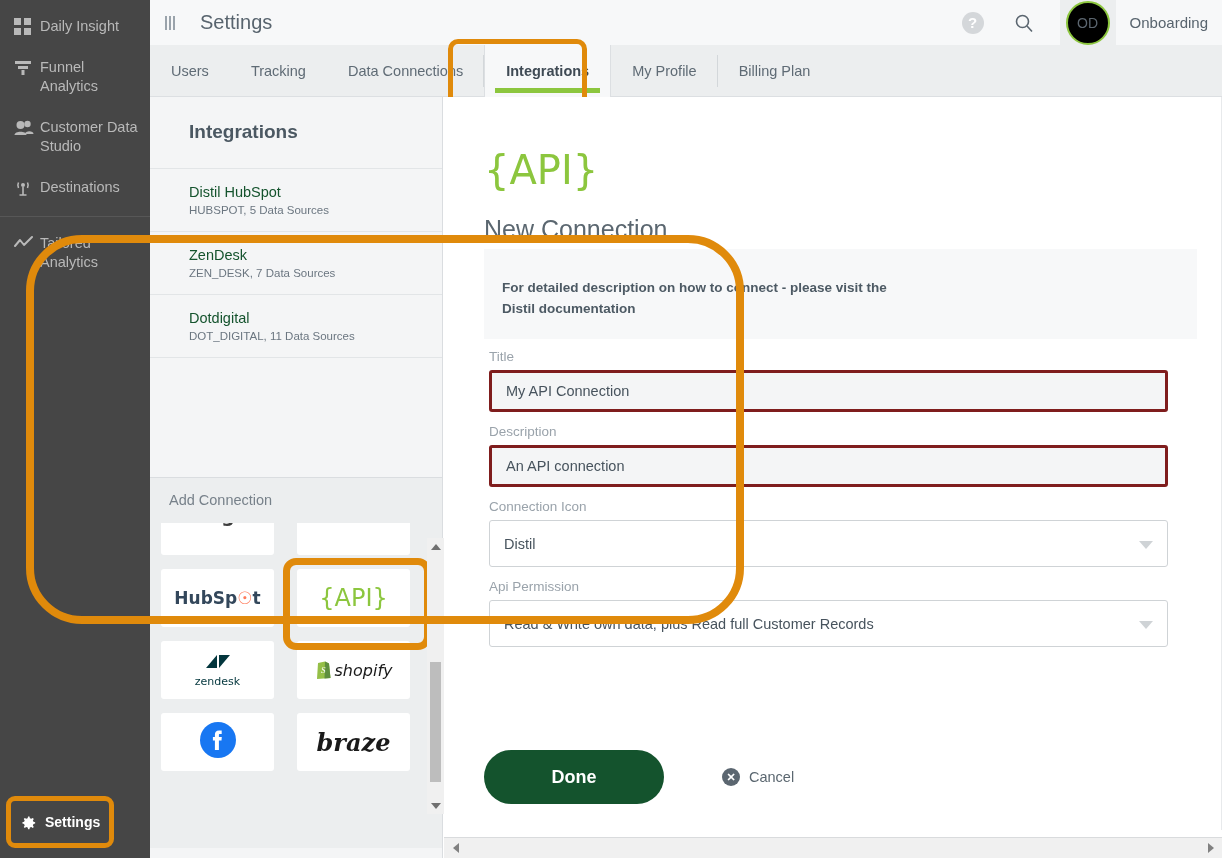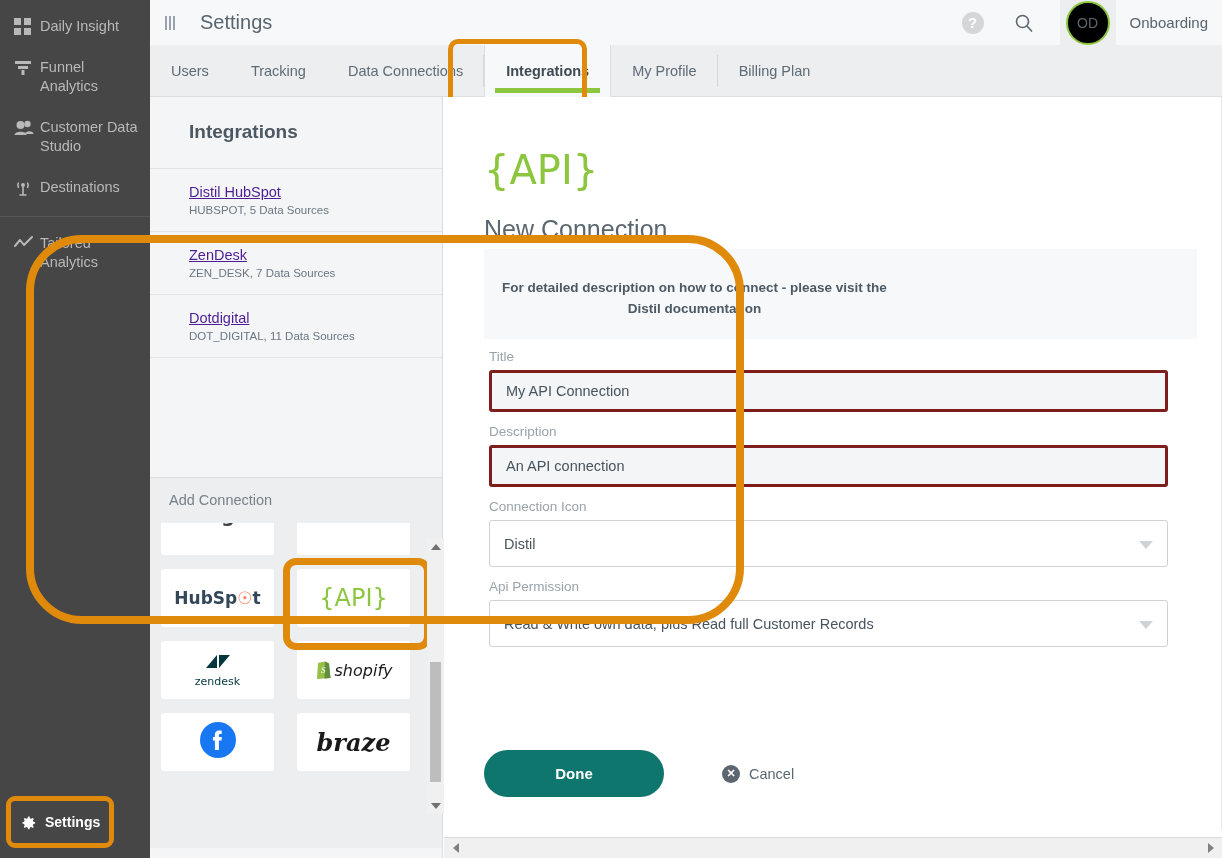--- a/index.html
+++ b/index.html
@@ -139,21 +139,21 @@
   .listpanel-title {
     font-size: 19px; font-weight: bold; color: #4b5862;
     padding: 24px 0 0 39px;
   }
   .list-rows { margin-top: 25px; border-top: 1px solid #e2e5e7; }
   .list-row {
     border-bottom: 1px solid #e2e5e7;
     padding: 15px 0 15px 39px;
     cursor: pointer;
   }
-  .list-row-name { font-size: 14.5px; color: #4c1d95; margin-bottom: 4px; text-decoration: underline; }
+  .list-row-name { font-size: 14.5px; color: #14532d; margin-bottom: 4px; }
   .list-row-sub { font-size: 11.5px; color: #6b7680; }
 
   .addconn {
     position: absolute; left: 0; top: 380px;
     width: 292px; height: 371px;
     background: #eceeef;
     border-top: 1px solid #dadde0;
   }
   .addconn-title {
     font-size: 14.5px; color: #77818a;
@@ -212,21 +212,20 @@
     font-family: "DejaVu Sans", sans-serif;
   }
   .form-heading {
     position: absolute; left: 40px; top: 118px;
     font-size: 25px; color: #5b6770;
   }
   .doc-box {
     position: absolute; left: 40px; top: 152px;
     width: 713px; height: 90px;
     background: #f7f8f9;
-    text-align: center;
   }
   .doc-text {
     position: absolute; left: 18px; top: 28px;
     font-size: 13.5px; font-weight: bold; color: #4d5a64;
     line-height: 21px;
   }
 
   .fields { position: absolute; left: 45px; top: 252px; width: 685px; }
   .field { margin-bottom: 12px; }
   .field-label {
@@ -254,23 +253,23 @@
   }
   .form-hl {
     position: absolute; left: 26px; top: 235px;
     width: 718px; height: 389px;
     border: 8px solid #e08a0b; border-radius: 56px;
     pointer-events: none;
   }
 
   .actions { position: absolute; left: 40px; top: 653px; display: flex; align-items: center; }
   .btn-done {
-    width: 180px; height: 47px; border-radius: 27px;
-    background: #0f766e; color: #ffffff;
-    font-size: 15px; font-weight: bold;
+    width: 180px; height: 54px; border-radius: 27px;
+    background: #14532d; color: #ffffff;
+    font-size: 18px; font-weight: bold;
     display: flex; align-items: center; justify-content: center;
     cursor: pointer; border: none;
   }
   .btn-cancel {
     margin-left: 58px; display: flex; align-items: center; cursor: pointer;
   }
   .cancel-x {
     width: 18px; height: 18px; border-radius: 50%;
     background: #5b6670; color: #ffffff;
     font-size: 11px; font-weight: bold;

